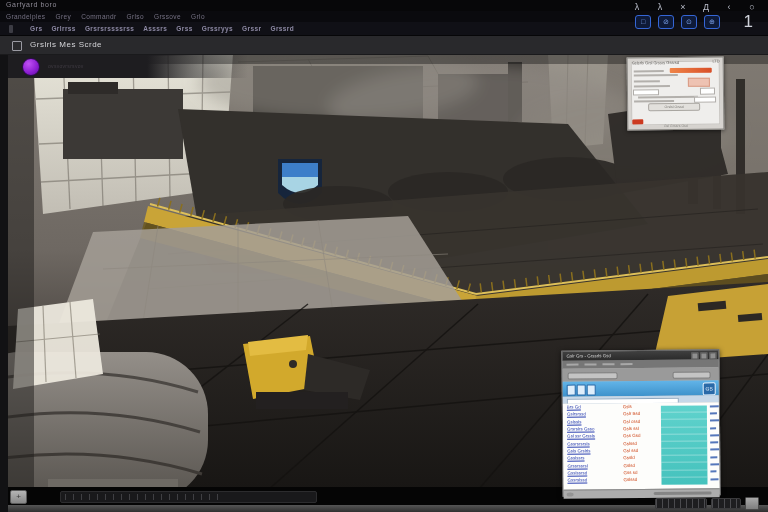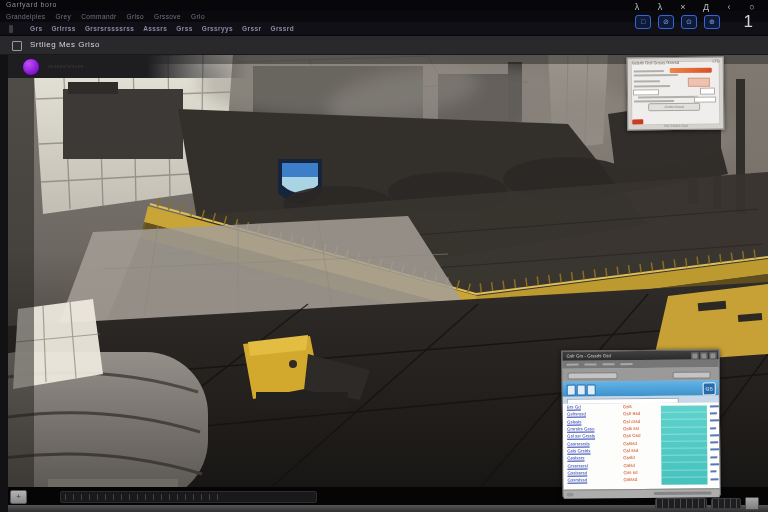--- a/index.html
+++ b/index.html
@@ -131,21 +131,21 @@
   <div class="panelicons">
     <span class="pic">□</span>
     <span class="pic">⊘</span>
     <span class="pic">⊙</span>
     <span class="pic">⊕</span>
   </div>
   <span class="bigcount">1</span>
 
   <div class="tabbar">
     <i class="tabicon"></i>
-    <span class="tablabel">Srtlieg Mes Grlso</span>
+    <span class="tablabel">Grslrls Mes Scrde</span>
   </div>
 
   <div class="sidebar">
     <i class="grip"></i>
   </div>
 
   <div class="viewport">
     <svg width="760" height="436" viewBox="0 0 760 436">
       <defs>
         <linearGradient id="bg" x1="0" y1="0" x2="0" y2="1">

